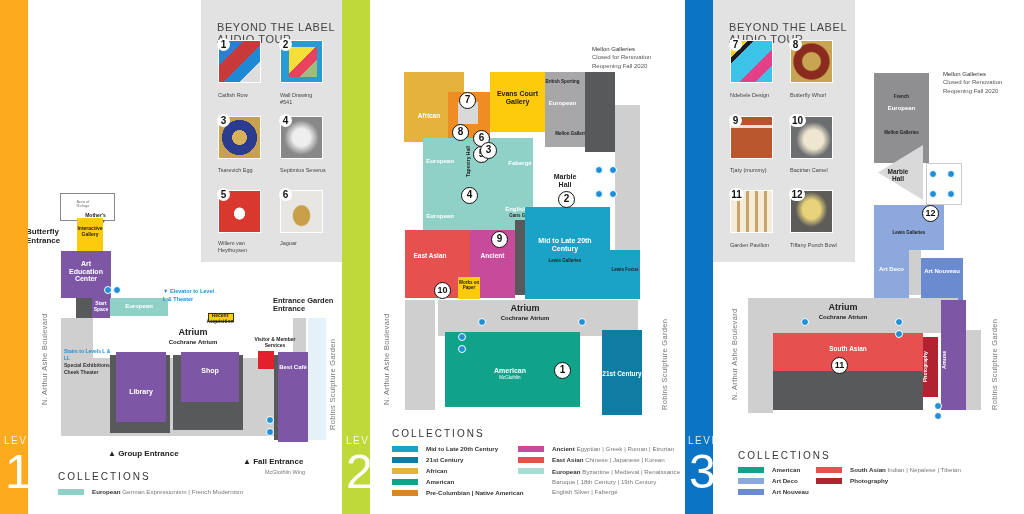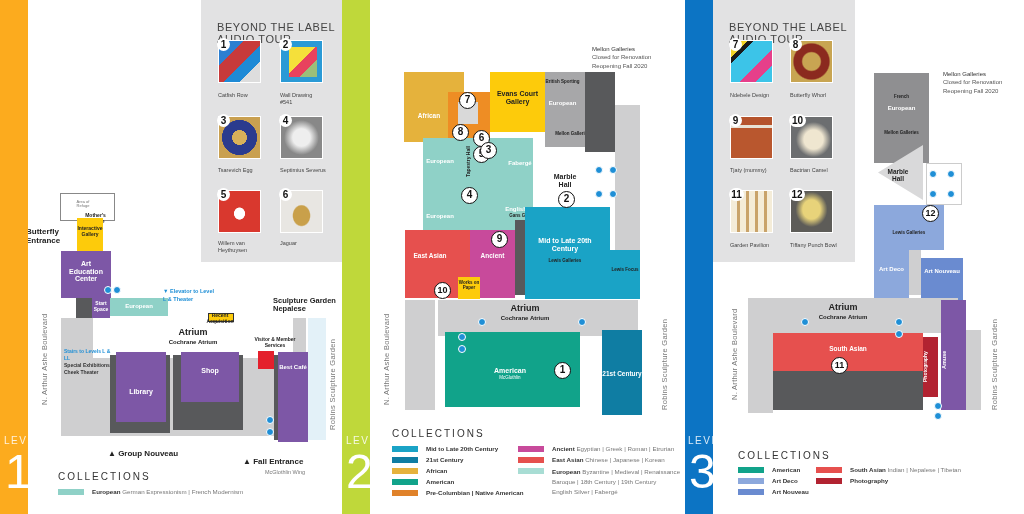--- a/index.html
+++ b/index.html
@@ -89,21 +89,21 @@
       <div class="rl" style="left:0;top:5px;width:58px;font-size:6px">European</div>
     </div>
   <div class="svc" style="left:76px;top:286px"></div>
   <div class="svc" style="left:85px;top:286px"></div>
   <div class="note blue-t" style="left:135px;top:288px;width:55px;font-size:5.5px">▼ Elevator to Level L &amp; Theater</div>
 
   <div class="room gray" style="left:33px;top:318px;width:245px;height:118px"></div>
   <div class="room" style="left:65px;top:318px;width:200px;height:40px;background:#fff"></div>
   <div class="room" style="left:180px;top:313px;width:26px;height:9px;background:#fdcb0b;border:1px solid #333"></div>
   <div class="rl dark" style="left:172px;top:313px;width:40px;font-size:5px">Recent Acquisition</div>
-  <div class="entr" style="left:245px;top:297px;width:70px;font-size:7.5px">Sculpture Garden Nepalese</div>
+  <div class="entr" style="left:245px;top:297px;width:70px;font-size:7.5px">Entrance Garden Entrance</div>
   <div class="rl dark" style="left:140px;top:328px;width:50px;font-size:9px">Atrium</div>
   <div class="rl dark" style="left:130px;top:339px;width:70px;font-size:6px">Cochrane Atrium</div>
   <div class="rl dark" style="left:222px;top:337px;width:50px;font-size:5px">Visitor &amp; Member Services</div>
   <div class="room" style="left:230px;top:351px;width:16px;height:18px;background:#e4202c"></div>
   <div class="note" style="left:36px;top:348px;width:48px;font-size:5px"><span class="blue-t">Stairs to Levels L &amp; LL</span><br><b style="color:#333">Special Exhibitions, Cheek Theater</b></div>
 
   <div class="room dgray" style="left:82px;top:355px;width:60px;height:78px"></div>
   <div class="room" style="left:88px;top:352px;width:50px;height:70px;background:#7d57a6">
       <div class="rl" style="left:0;top:36px;width:50px;font-size:7px">Library</div>
     </div>
@@ -115,21 +115,21 @@
   <div class="room" style="left:250px;top:352px;width:30px;height:90px;background:#7d57a6">
       <div class="rl" style="left:0;top:12px;width:30px;font-size:6px">Best Café</div>
     </div>
   <div class="room" style="left:280px;top:318px;width:18px;height:122px;background:#e3f1f8"></div>
   <div class="svc" style="left:238px;top:416px"></div>
   <div class="svc" style="left:238px;top:428px"></div>
 
   <div class="vlabel" style="left:12px;top:405px">N. Arthur Ashe Boulevard</div>
   <div class="vlabel" style="left:300px;top:430px">Robins Sculpture Garden</div>
 
-  <div class="entr" style="left:80px;top:450px">▲ <span>Group Nouveau</span></div>
+  <div class="entr" style="left:80px;top:450px">▲ <span>Group Entrance</span></div>
   <div class="entr" style="left:215px;top:458px">▲ <span>Fall Entrance</span></div>
   <div class="rl small" style="left:237px;top:469px;font-weight:normal;color:#777;text-align:left">McGlothlin Wing</div>
 
   <div class="coll-title" style="left:30px;top:471px">COLLECTIONS</div>
   <div class="legend" style="left:30px;top:488px">
     <div class="swatch" style="background:#8fd1c7"></div>
     <div><b>European</b> <span class="sub">German Expressionism  |  French Modernism</span></div>
   </div>
 </div>
 

